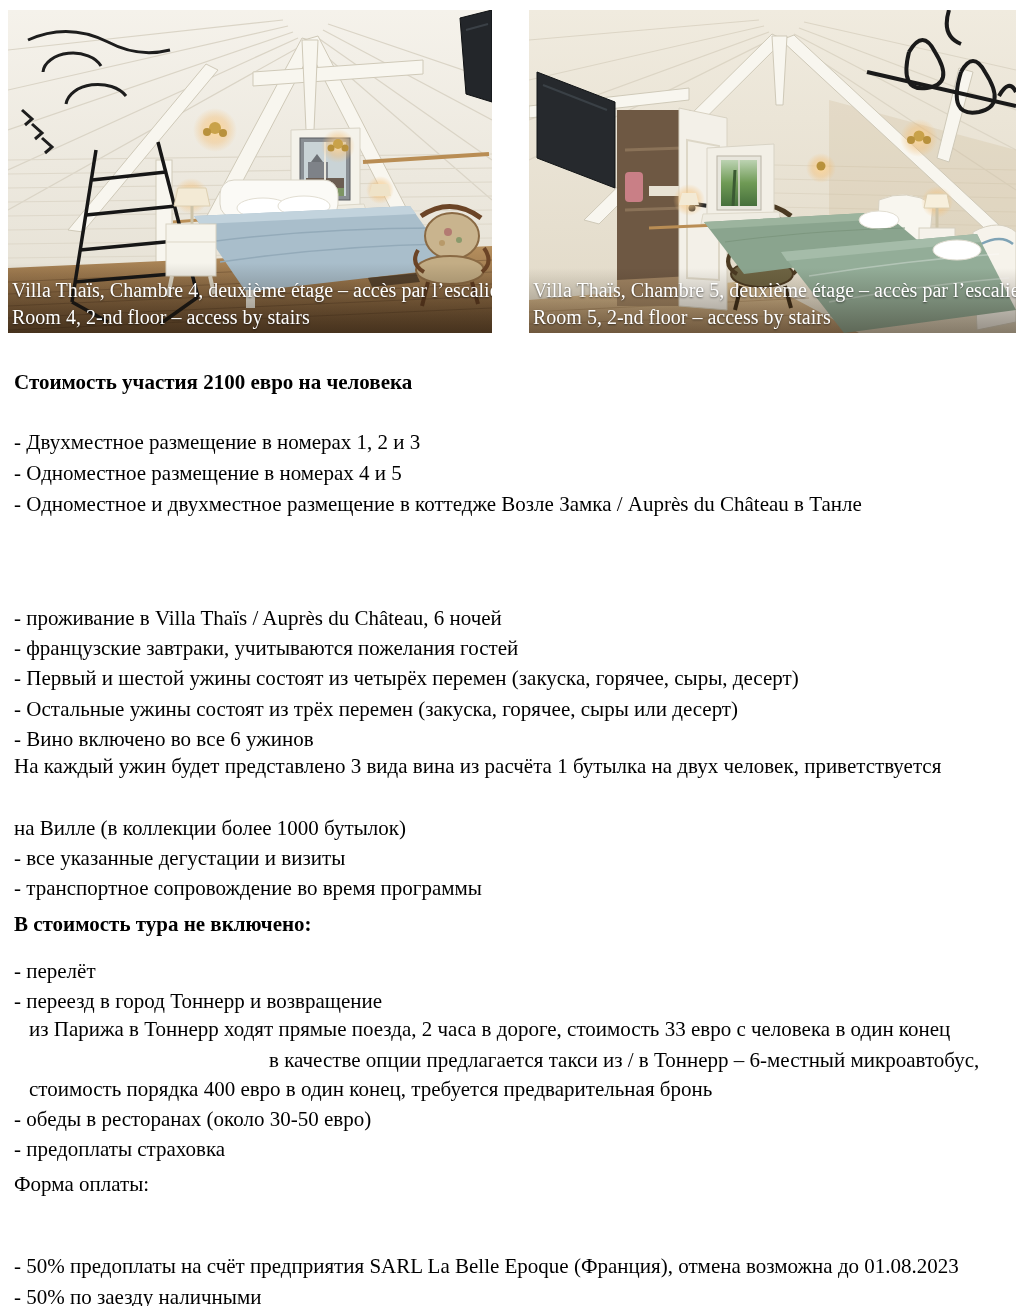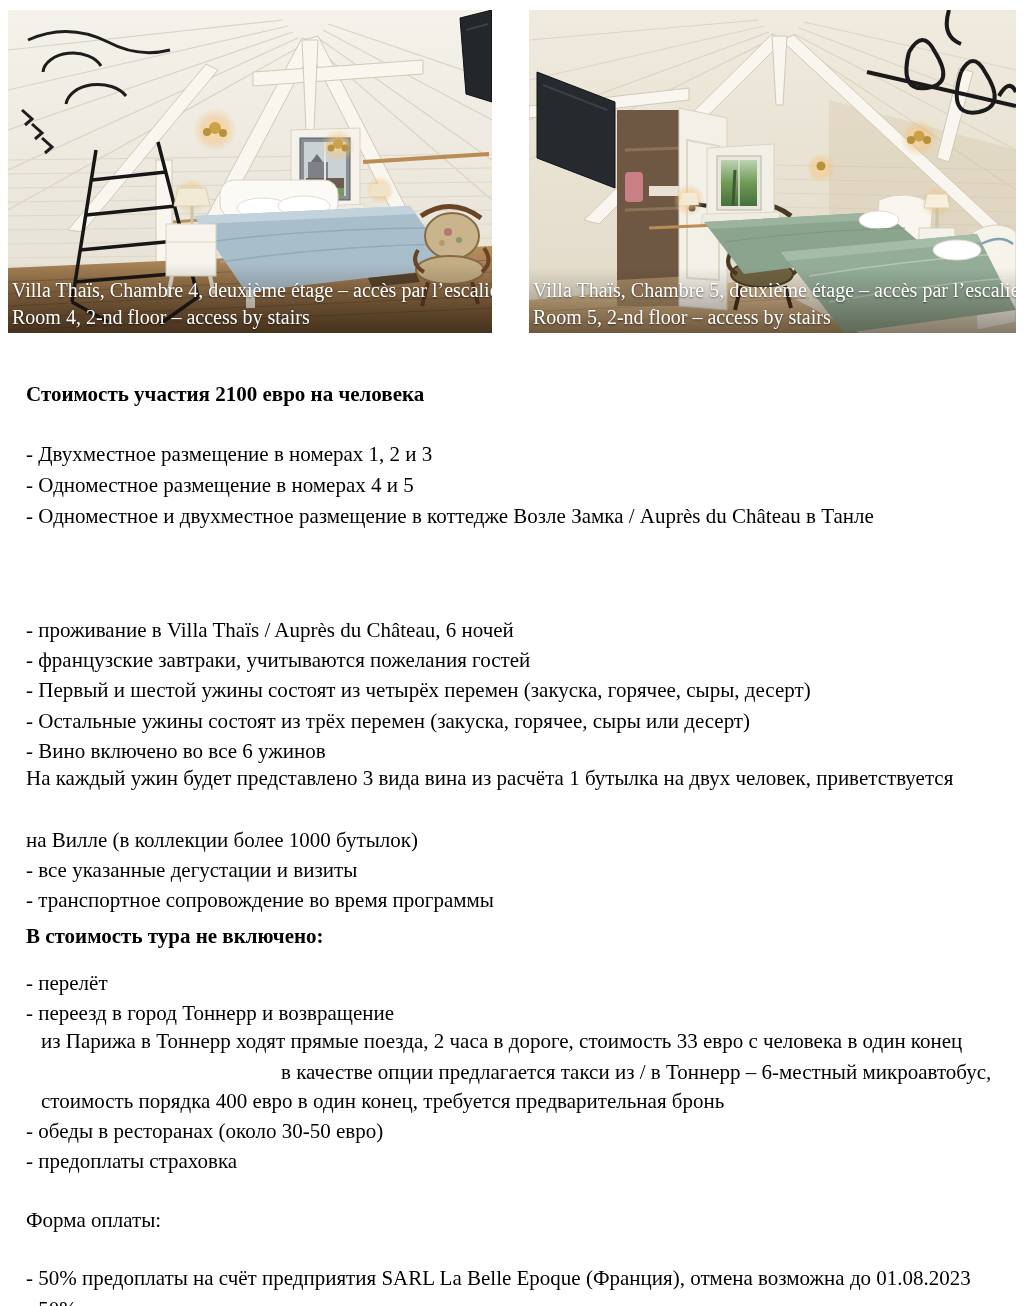--- a/index.html
+++ b/index.html
@@ -11,21 +11,21 @@
   .photo svg{display:block;width:100%;height:100%;}
   #photo-1{left:8px;width:484px;}
   #photo-2{left:529px;width:487px;}
   .caption{
     position:absolute;left:4px;bottom:2px;right:0;
     color:#ffffff;font-size:20px;line-height:27px;
     text-shadow:0 1px 2px rgba(0,0,0,.55);
     white-space:nowrap;
   }
   .ln{
-    position:absolute;left:10px;margin:16px;font-size:21px;line-height:28px;white-space:nowrap;
+    position:absolute;left:10px;margin:4px;font-size:21px;line-height:28px;white-space:nowrap;
   }
   .bold{font-weight:bold;}
   .ind1{left:25px;text-align:center;}
   .ind2{left:265px;}
 </style>
 </head>
 <body>
 
 <div class="page">
 
@@ -373,17 +373,17 @@
 
   <p class="ln" style="top:870px">- транспортное сопровождение во время программы</p>
   <p class="ln" style="top:953px">- перелёт</p>
   <p class="ln" style="top:983px">- переезд в город Тоннерр и возвращение</p>
   <p class="ln ind1" style="top:1011px">из Парижа в Тоннерр ходят прямые поезда, 2 часа в дороге, стоимость 33 евро с человека в один конец</p>
   <p class="ln ind2" style="top:1042px">в качестве опции предлагается такси из / в Тоннерр – 6-местный микроавтобус,</p>
   <p class="ln ind1" style="top:1071px">стоимость порядка 400 евро в один конец, требуется предварительная бронь</p>
   <p class="ln" style="top:1101px">- обеды в ресторанах (около 30-50 евро)</p>
   <p class="ln" style="top:1131px">- предоплаты страховка</p>
 
-  <p class="ln" style="top:1190px">Форма оплаты:</p>
+  <p class="ln" style="top:1166px">Форма оплаты:</p>
   <p class="ln" style="top:1248px">- 50% предоплаты на счёт предприятия SARL La Belle Epoque (Франция), отмена возможна до 01.08.2023</p>
   <p class="ln" style="top:1279px">- 50% по заезду наличными</p>
 
 </div>
 
 </body></html>

